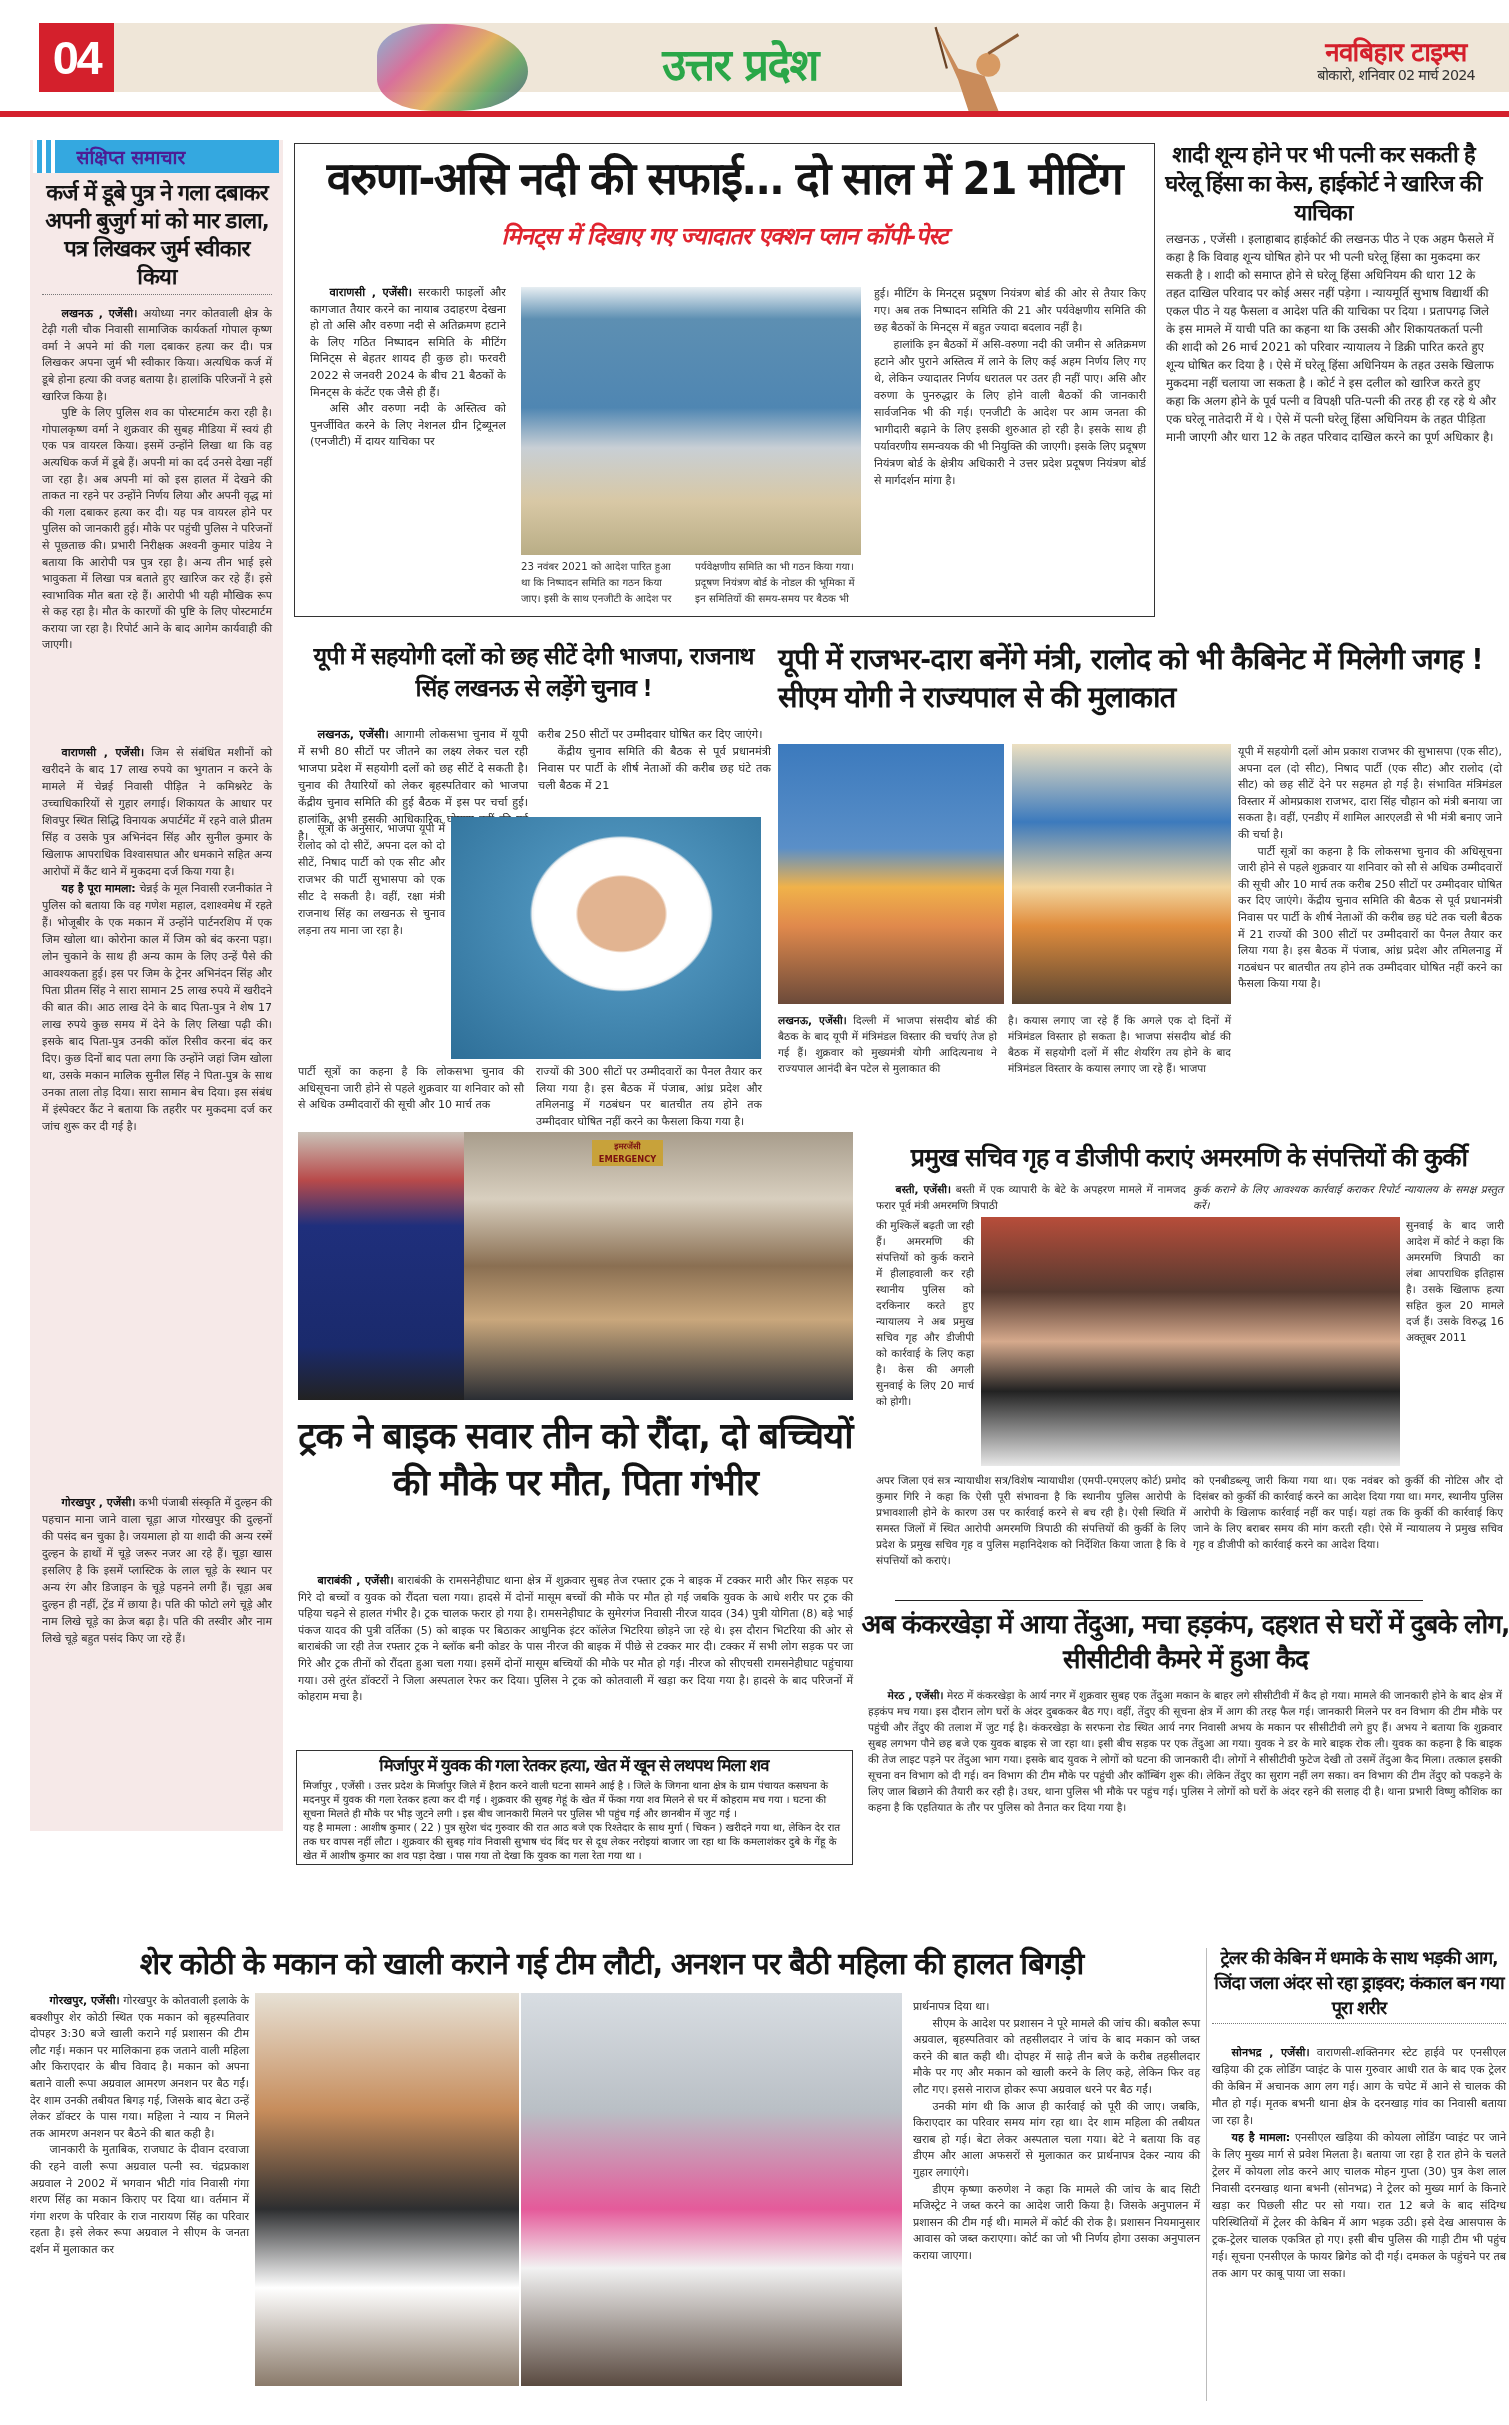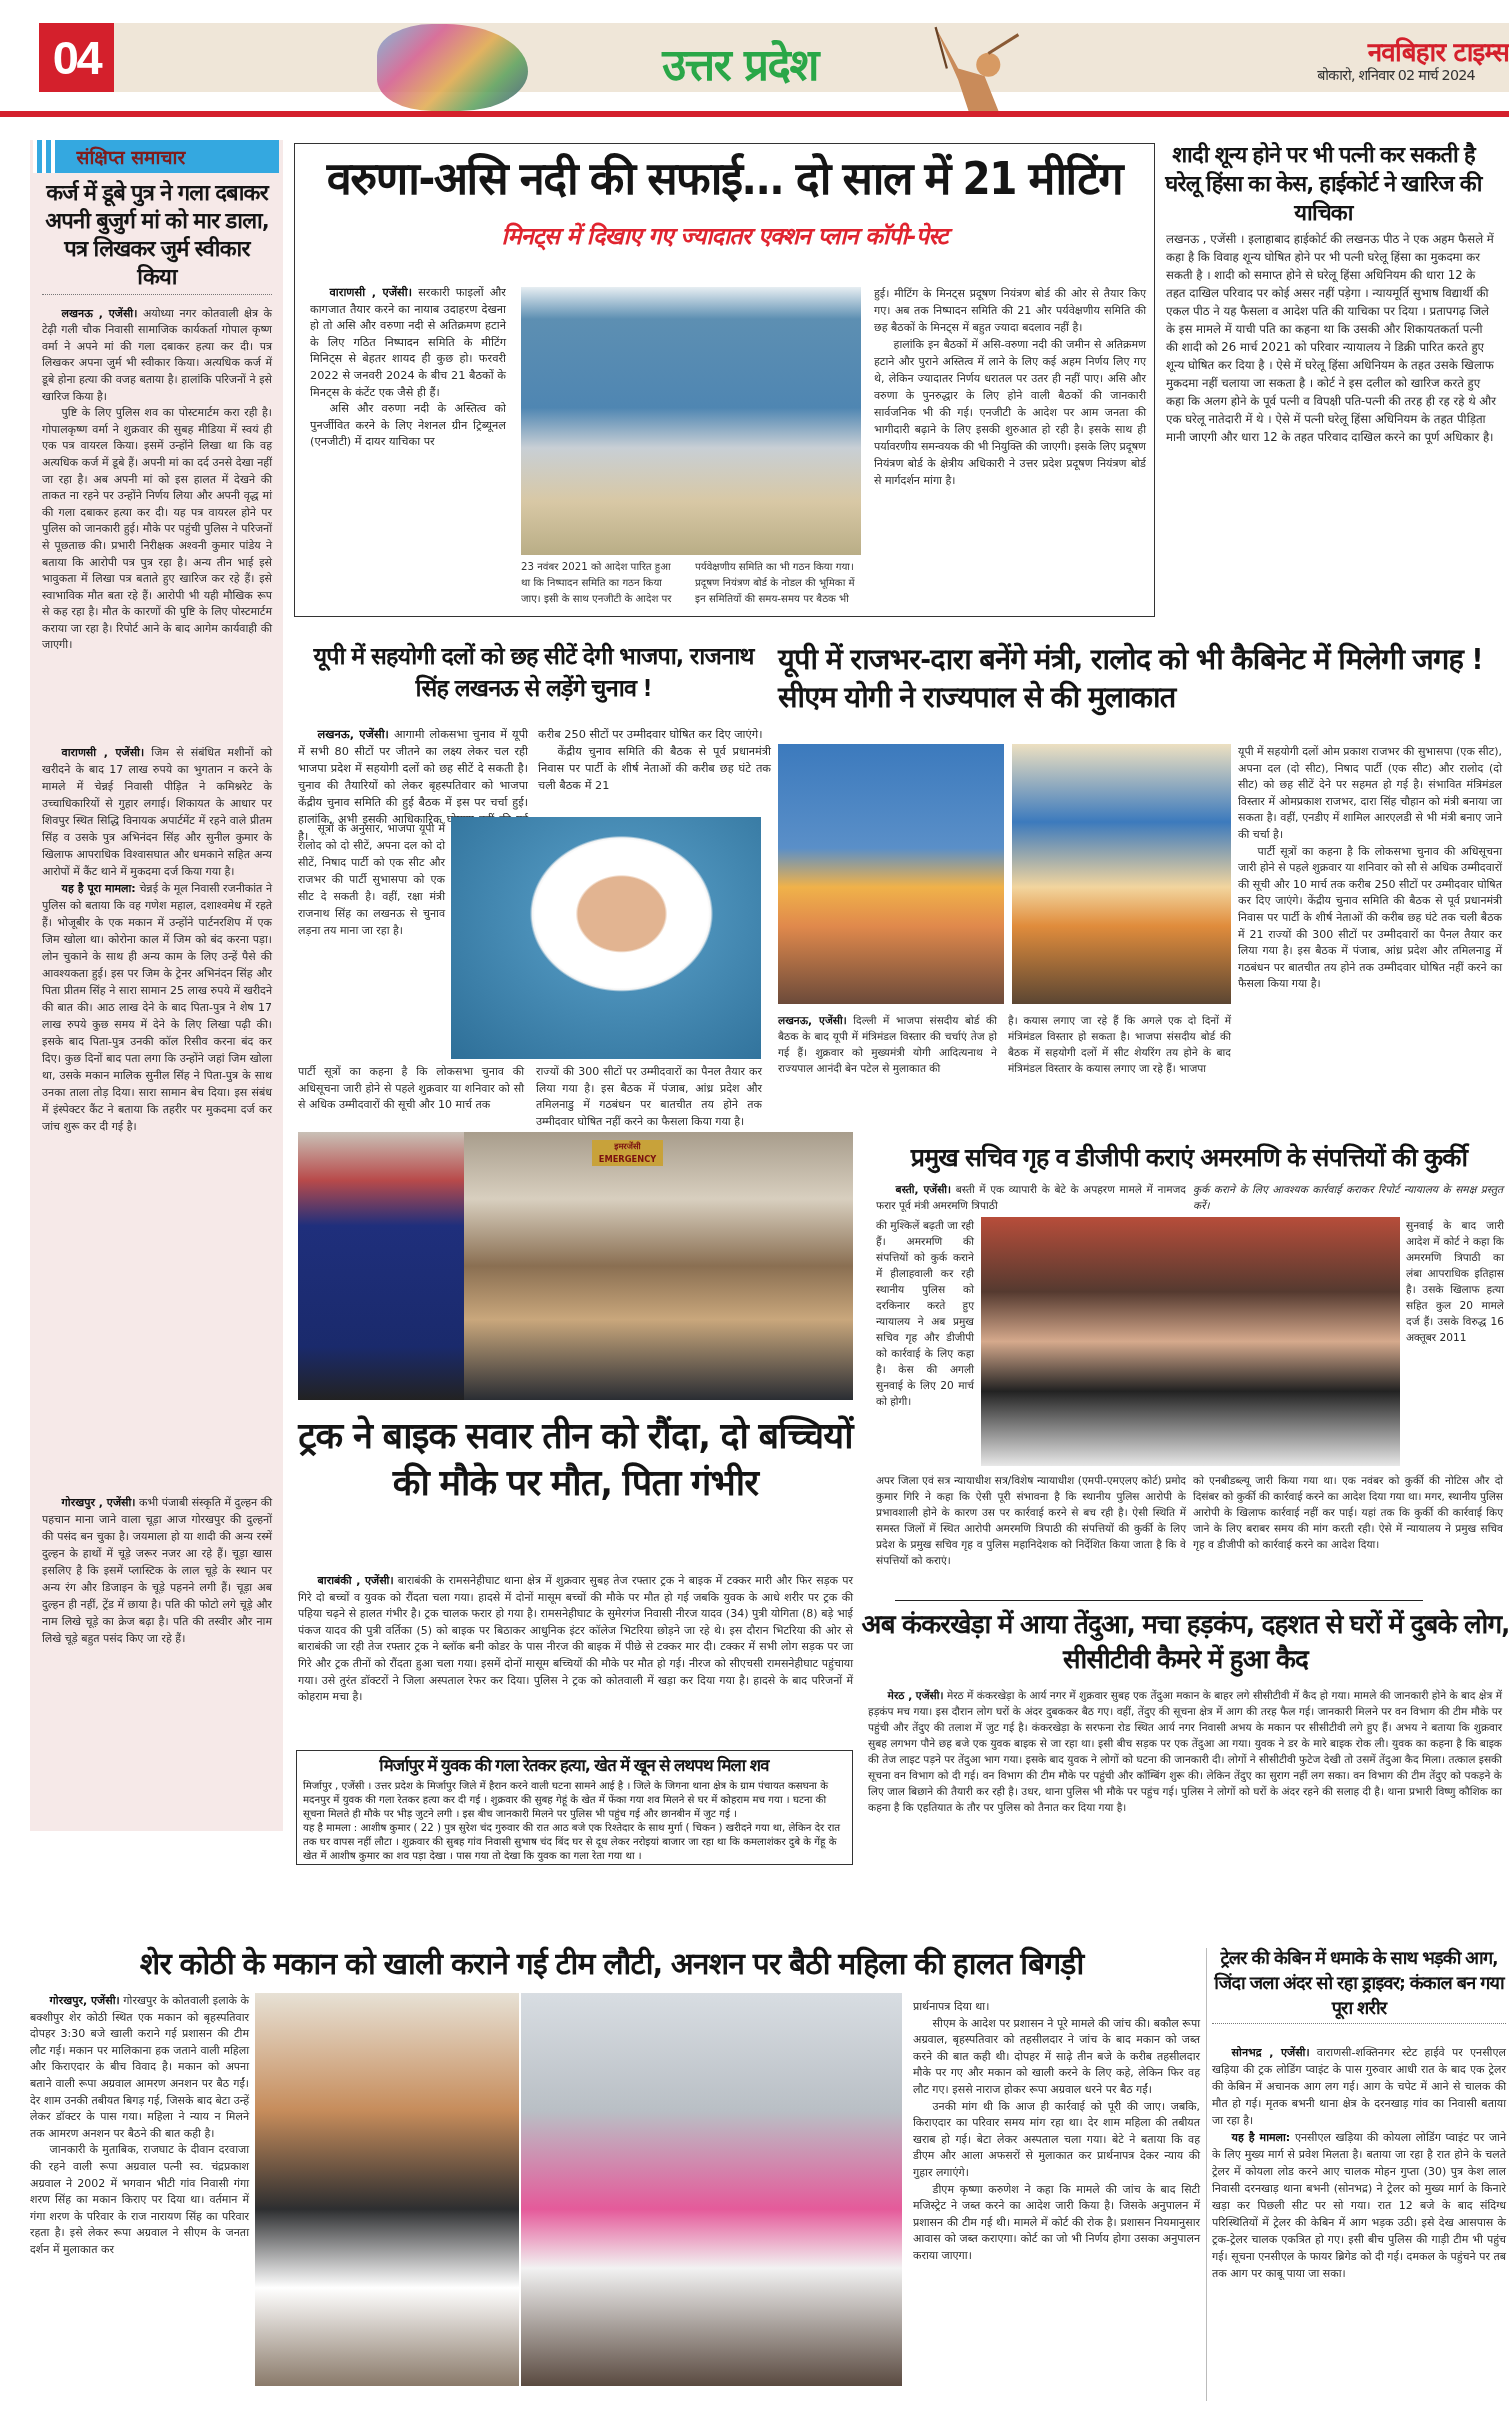--- a/index.html
+++ b/index.html
@@ -11,29 +11,29 @@
   .hl { font-family: "DejaVu Sans Condensed", "DejaVu Sans", sans-serif; font-weight: bold; color: #151515; text-align: center; letter-spacing: -0.8px; }
   .photo { position: absolute; overflow: hidden; }
   .dots { border-bottom: 0.8px dotted #777; }
   .caption { font-size: 10.6px; line-height: 16.6px; color: #333; }
   .para { text-indent: 19.6px; }
 
   
   #masthead { left: 39px; top: 22.6px; width: 1478px; height: 69px; background: #efe6d8; }
   #page-no { left: 39px; top: 22.6px; width: 75px; height: 69px; background: #d4202c; color: #fff; font-size: 47px; font-weight: bold; font-family: "Liberation Sans", sans-serif; display:flex; align-items:center; justify-content:center; letter-spacing:-2.3px; }
   #section-title { left: 604px; top: 33px; width: 272px; height: 53px; color: #2aa748; font-size: 44px; font-weight: bold; text-align:center; letter-spacing:-1.5px; }
-  #brand { left: 1283px; top: 33px; width: 226px; color: #d4202c; font-size: 26px; font-weight:bold; text-align:right; letter-spacing:-0.8px; }
+  #brand { left: 1283px; top: 33px; width: 226px; color: #d4202c; font-size: 26px; font-weight:bold; text-align:center; letter-spacing:-0.8px; }
   #dateline { left: 1283px; top: 65px; width: 226px; color: #333; font-size: 14.3px; text-align:center; letter-spacing:-0.8px; }
   #redbar { left: 0; top: 111px; width: 1510px; height: 6px; background: #d4202c; }
   .deco-map { left: 377px; top: 24px; width: 151px; height: 87px; border-radius: 40% 60% 50% 40%; background: linear-gradient(135deg,#6fb2d8,#d45c90 30%,#e0a94c 55%,#5aa05a 75%,#394f7a); opacity:.85; }
   .deco-figure { left: 913px; top: 22.6px; width: 128px; height: 91px; }
 
   
   #sidebar { left: 30px; top: 140px; width: 253px; height: 1691px; background: #f6e9e8; }
-  #brief-tag { left: 57px; top: 140px; width: 222px; height: 33px; background: #34a8e0; color:#7f1d1d; font-size: 19px; font-weight:bold; display:flex; align-items:center; padding-left: 19.6px; }
+  #brief-tag { left: 57px; top: 140px; width: 222px; height: 33px; background: #34a8e0; color:#4c1d95; font-size: 19px; font-weight:bold; display:flex; align-items:center; padding-left: 19.6px; }
   #brief-tag .bars { position:absolute; left:-24px; top:0; width: 27px; height:33px; background: repeating-linear-gradient(90deg,#fff 0 3.8px,#34a8e0 3.8px 9px); }
 
   .box { border: 1.5px solid #333; }
   .pic-river { background: linear-gradient(180deg,#e7eef2 0%,#5d8fb2 12%,#4f86b2 45%,#c8cfd5 60%,#d8c8a5 80%,#b9ad86 100%); }
   .pic-rajnath { background: radial-gradient(ellipse at 55% 40%, #e2b491 0 18%, #fff 19% 36%, #f4f4f4 37%, #4a8fb8 38%, #2e6f98 100%); }
   .pic-yogi1 { background: linear-gradient(180deg,#3c7abd 0%,#5a8fc8 40%,#f0b24a 55%,#e0894c 70%,#6b4a3a 100%); }
   .pic-yogi2 { background: linear-gradient(180deg,#ede0c1 0%,#3c7abd 30%,#f2d59e 55%,#e08c3c 70%,#5b4633 100%); }
   .pic-kids { background: linear-gradient(180deg,#c9c1b7 0%,#b84a4a 18%,#1f2f7c 35%,#1a2a6c 80%,#222 100%); }
   .pic-police { background: linear-gradient(180deg,#a89d8c 0%,#d8cfbf 25%,#8a6f52 50%,#c9a77c 70%,#2a2d33 100%); }
   .pic-amarmani { background: linear-gradient(180deg,#b74d3a 0%,#553a30 30%,#d5a98c 50%,#222 70%,#e8e8e8 100%); }

